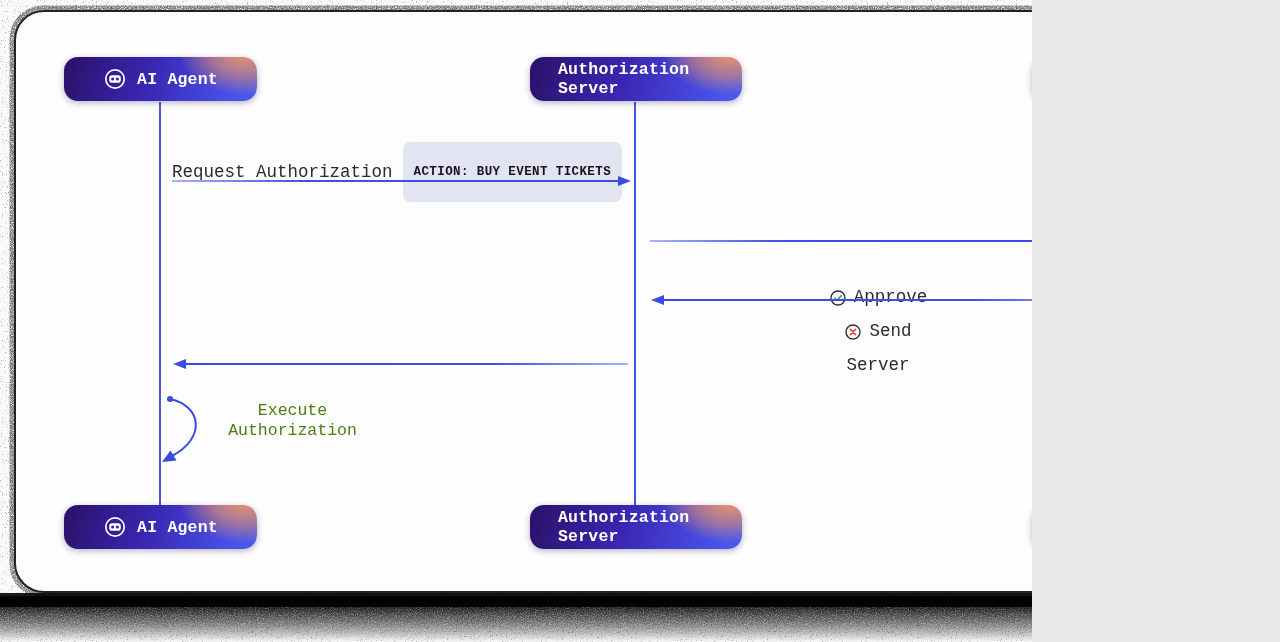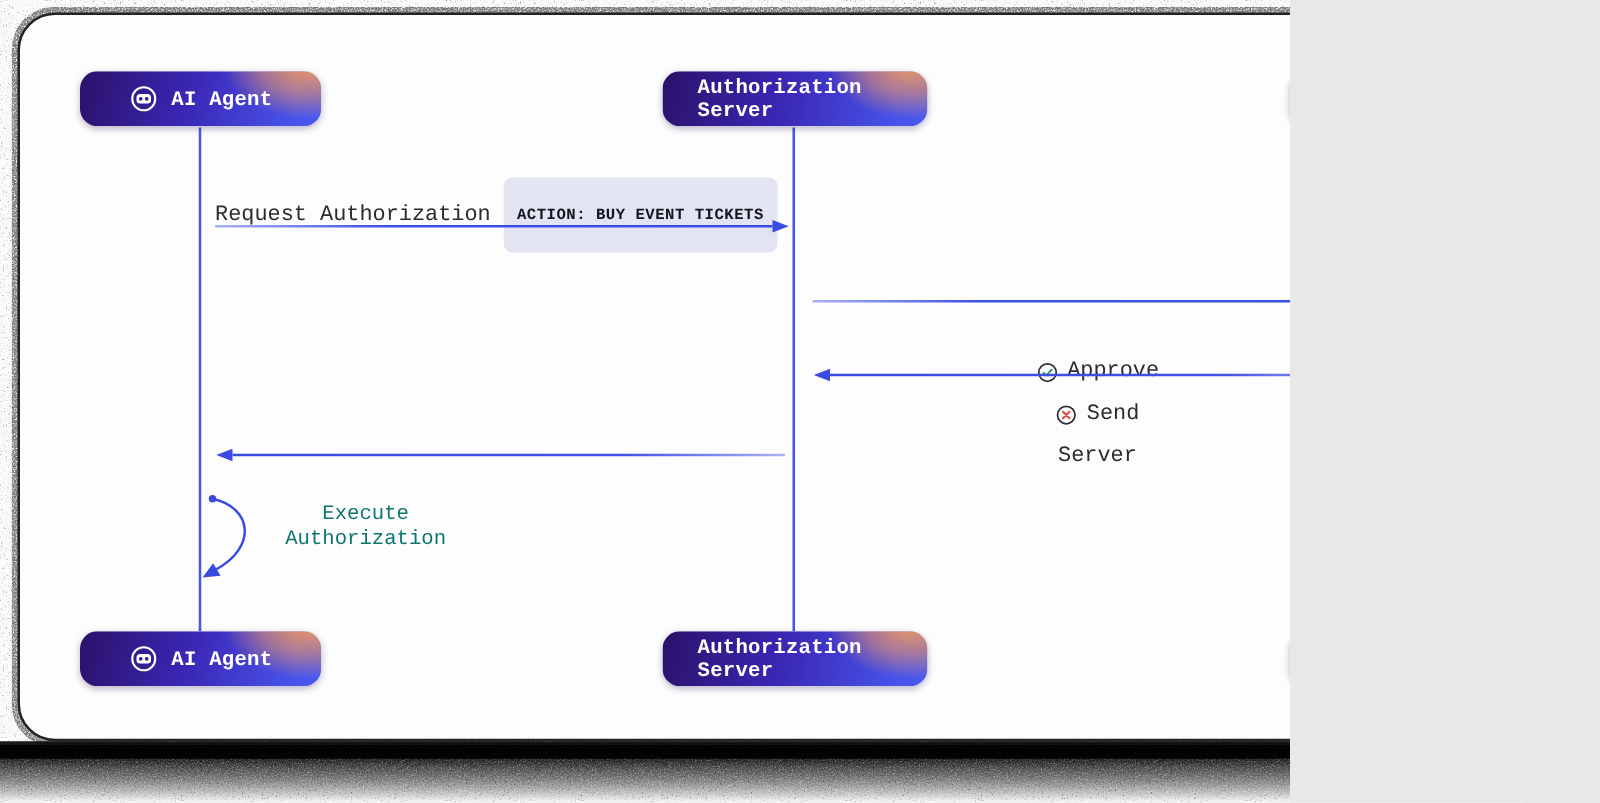--- a/index.html
+++ b/index.html
@@ -63,21 +63,21 @@
     border-right:13px solid #3a4be2;border-top:5.5px solid transparent;border-bottom:5.5px solid transparent;
   }
   .arr-1{left:156px;top:168px;width:446px;}
   .arr-2{left:634px;top:228px;width:432px;}
   .arr-3{left:648px;top:287px;width:442px;}
   .arr-4{left:170px;top:351px;width:442px;}
   
   .selfloop{position:absolute;left:134px;top:378px;}
   .exec-label{
     position:absolute;left:184px;top:389px;width:185px;text-align:center;
-    font-size:16.5px;line-height:20px;color:#0f766e;
+    font-size:16.5px;line-height:20px;color:#4d7c0f;
   }
 </style>
 </head>
 <body>
 
 <div class="stage">
 
   <svg class="grain" width="1280" height="642">
     <defs>
       <filter id="specks" x="-5%" y="-5%" width="110%" height="110%">

